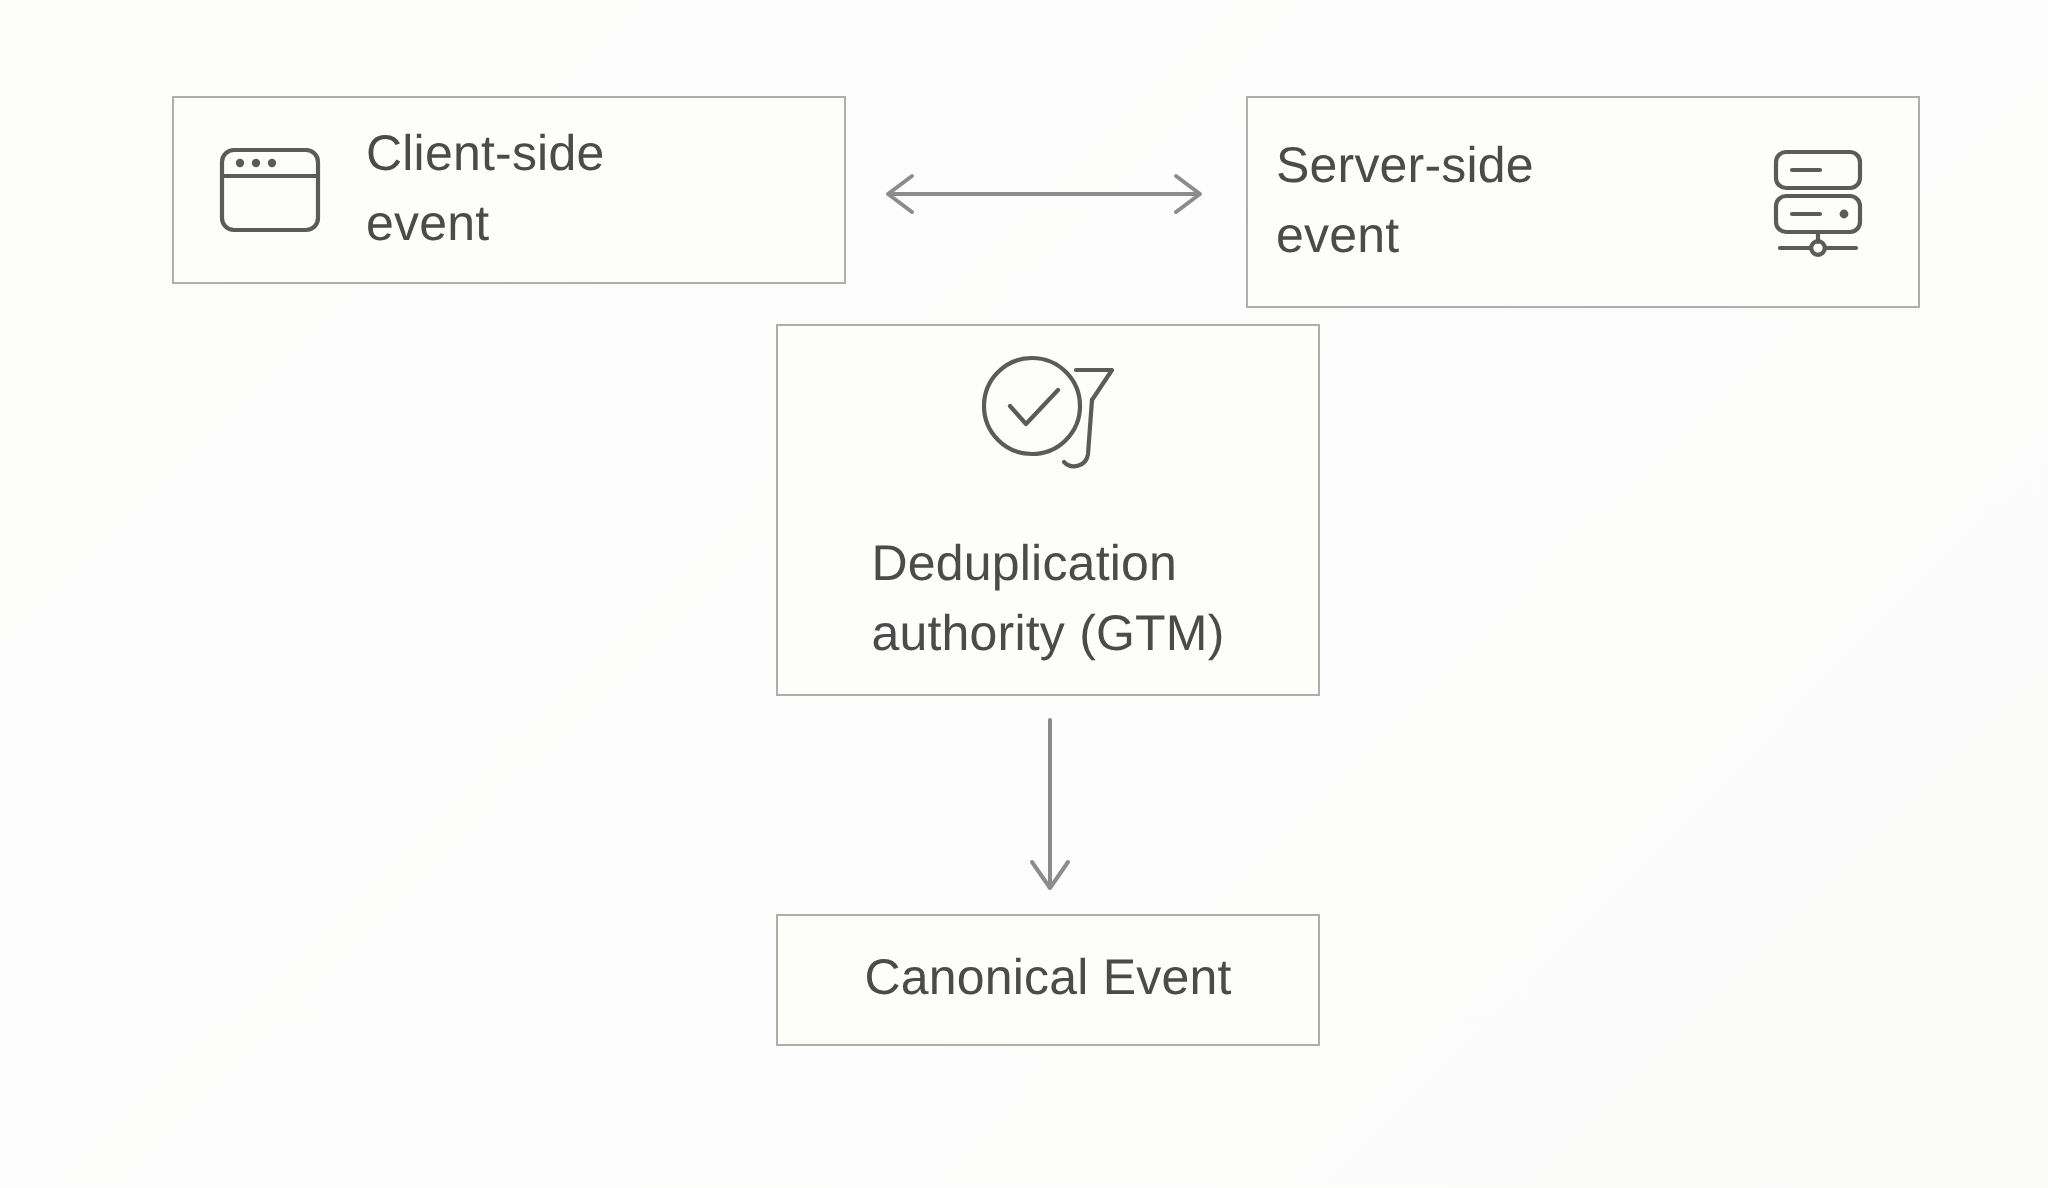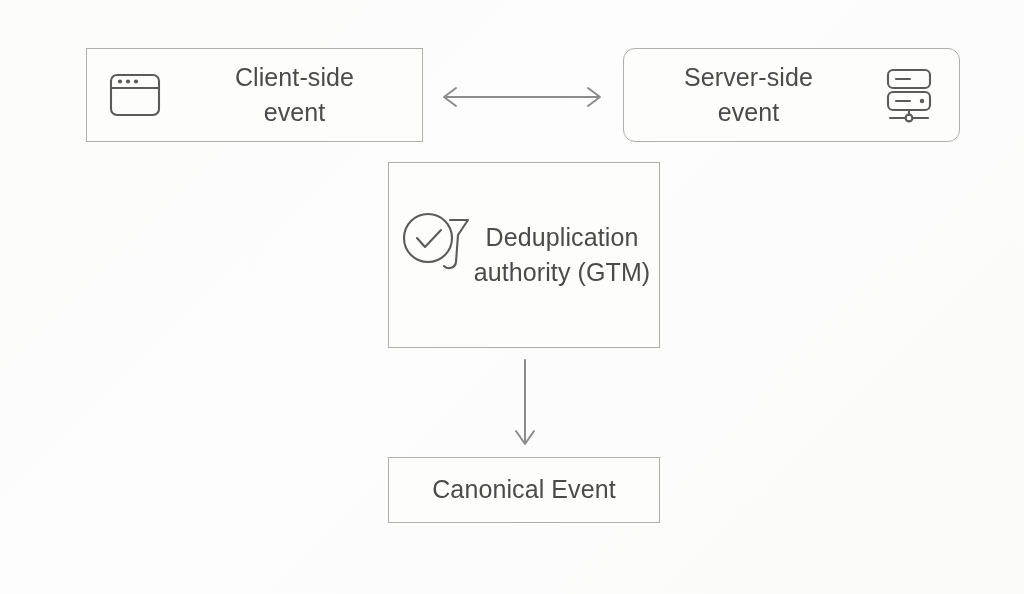--- a/index.html
+++ b/index.html
@@ -27,21 +27,20 @@
     background: #fdfdfc;
     display: flex;
     align-items: center;
     justify-content: center;
   }
 
   .node-label {
     color: #4b4b4b;
     font-size: 25px;
     line-height: 1.42;
-    text-align: center;
     white-space: pre-line;
     letter-spacing: 0.1px;
   }
 
   
   #client-node {
     left: 86px;
     top: 48px;
     width: 337px;
     height: 94px;
@@ -57,43 +56,42 @@
   #client-node .node-label {
     flex: 1 1 auto;
     padding-right: 16px;
   }
 
   
   #server-node {
     left: 623px;
     top: 48px;
     width: 337px;
-    height: 94px;
+    height: 106px;
     justify-content: flex-start;
-    border-radius: 12px;
   }
   #server-node .node-label {
     flex: 1 1 auto;
     padding-left: 14px;
   }
   #server-node .icon-slot {
     width: 100px;
     flex: 0 0 100px;
     display: flex;
     align-items: center;
     justify-content: center;
   }
 
   
   #dedup-node {
     left: 388px;
     top: 162px;
     width: 272px;
     height: 186px;
-    flex-direction: row;
+    flex-direction: column;
     justify-content: center;
   }
   #dedup-node .icon-slot {
     margin-bottom: 22px;
     display: flex;
     align-items: center;
     justify-content: center;
   }
 
   

